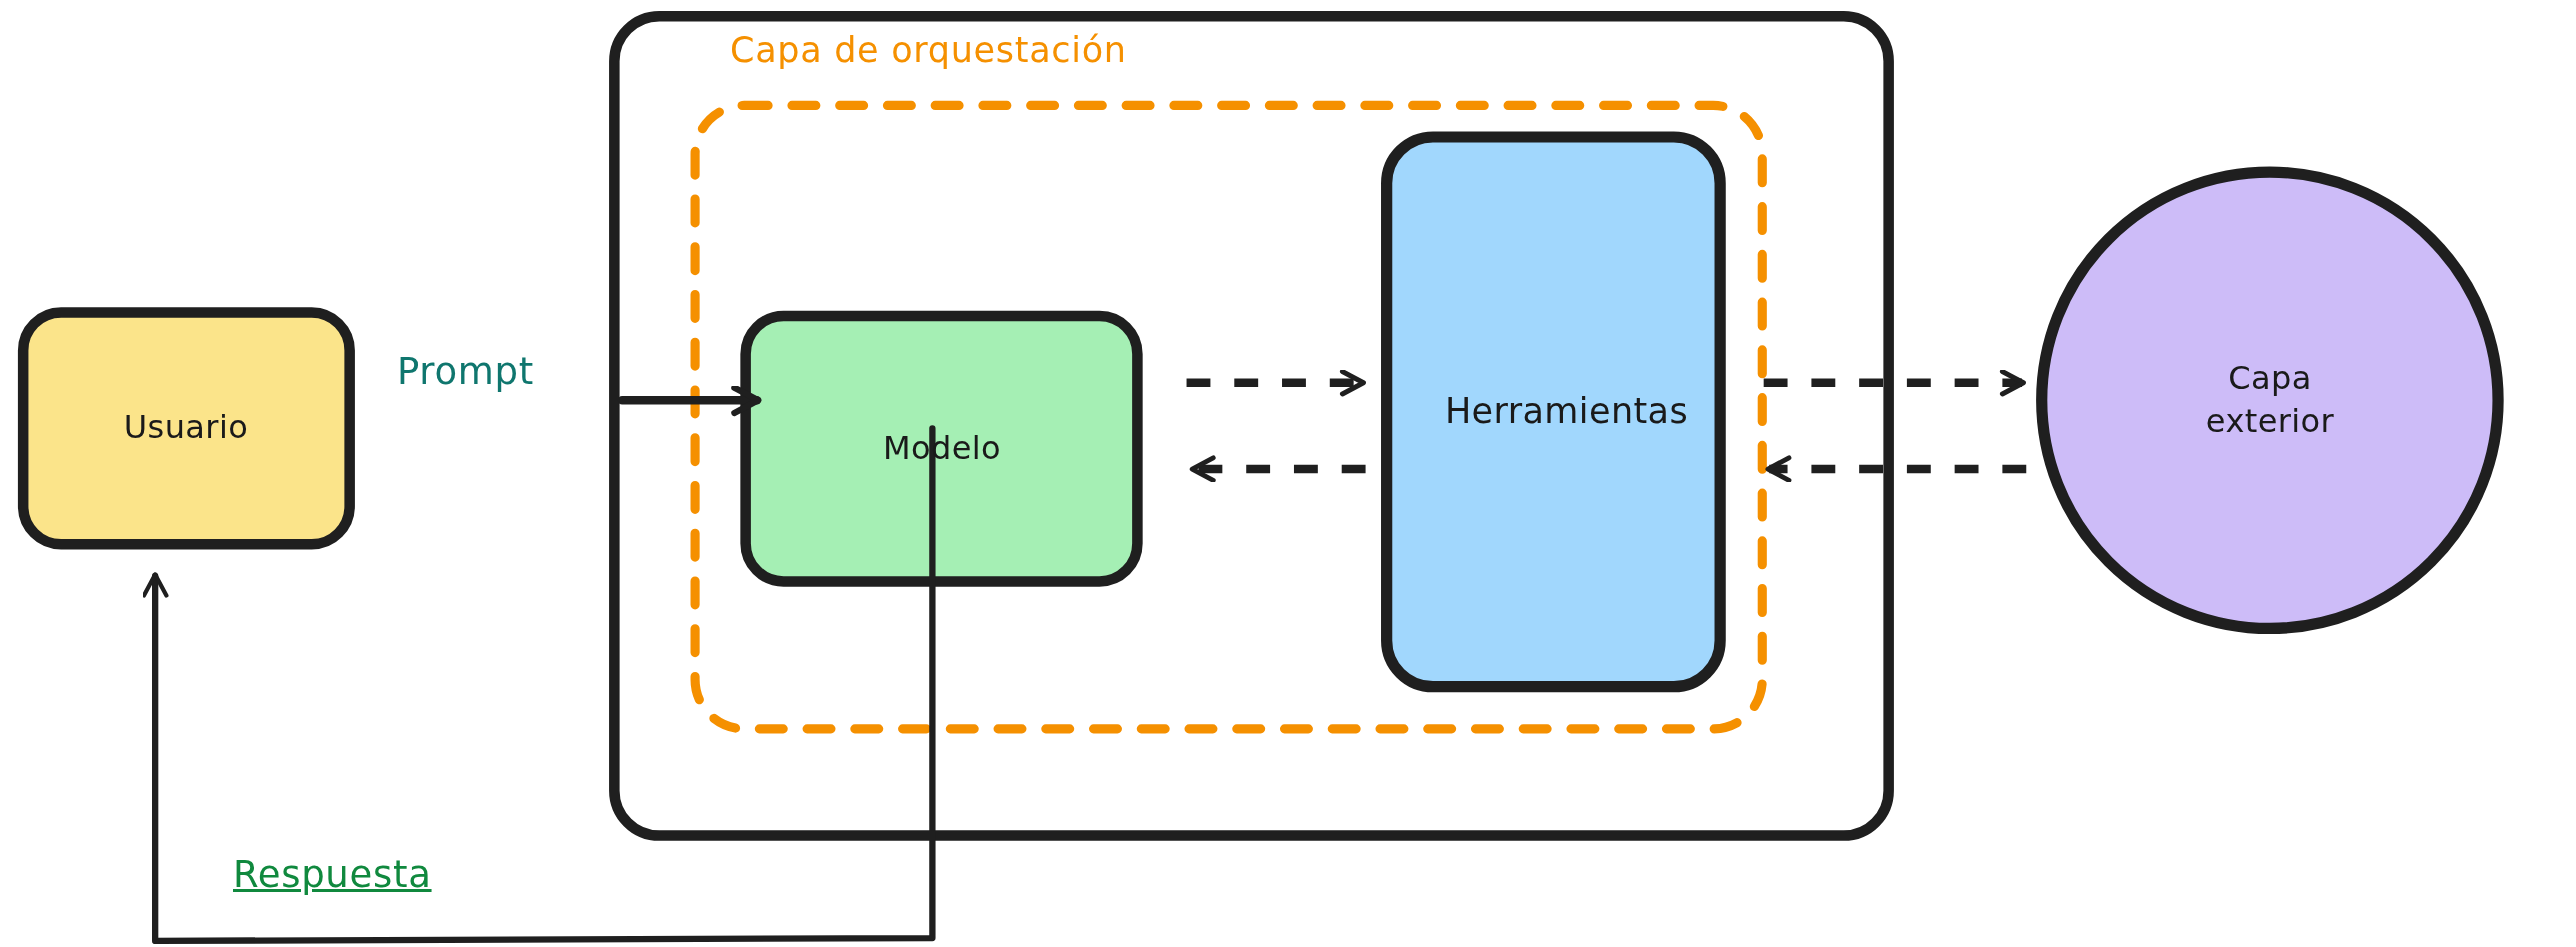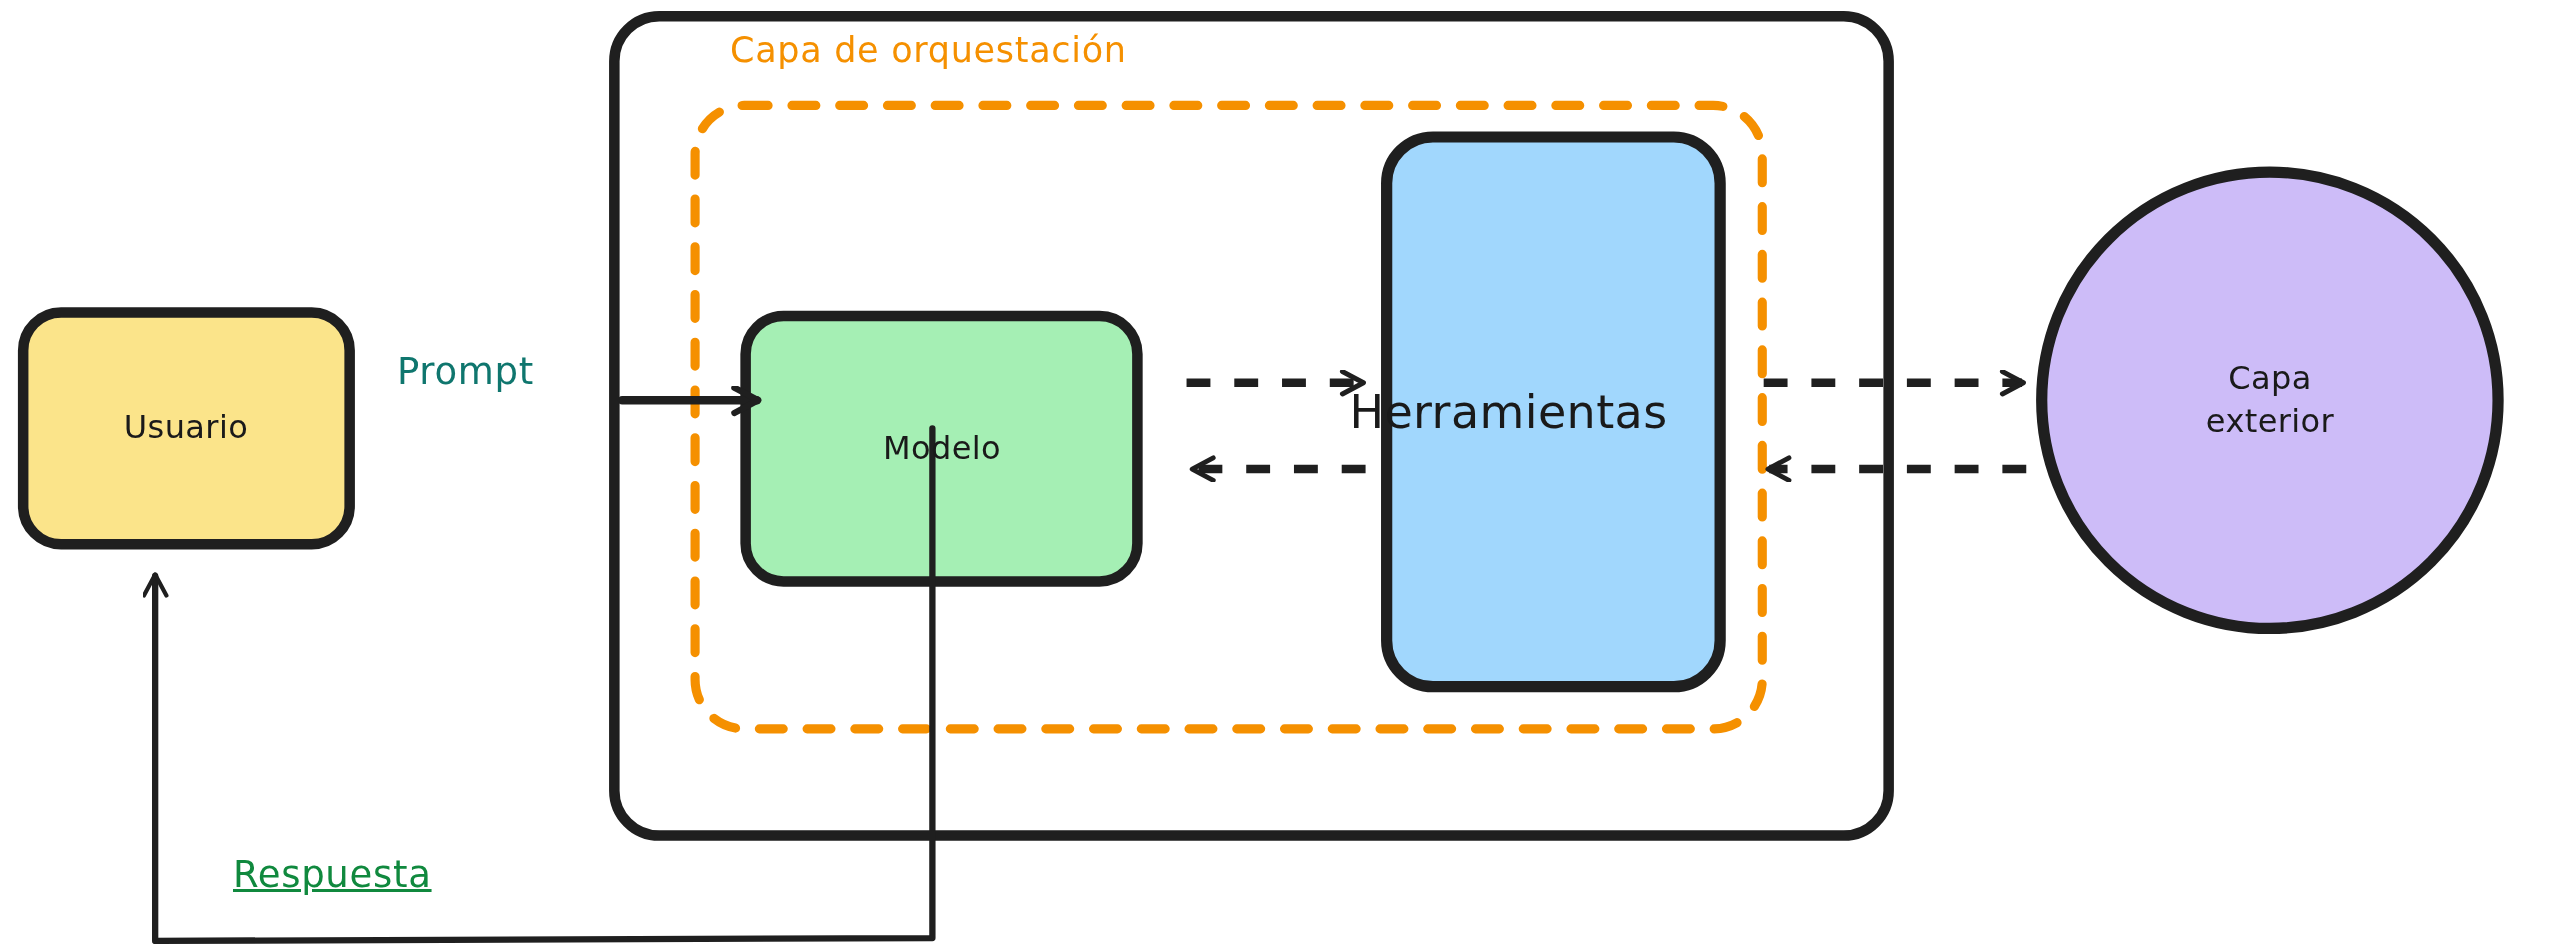--- a/index.html
+++ b/index.html
@@ -112,21 +112,21 @@
     <g>
       <path d="M1328 610 L1328 1336 L221 1340 L221 820" fill="none" stroke="#1f1f1f" stroke-width="9" stroke-linejoin="round" stroke-linecap="round" marker-end="url(#arrowUpThin)"></path>
     </g>
 
   </svg>
 
   <div class="node-label" id="label-modelo" style="left:746px; top:316px; width:392px; height:265px;">Modelo</div>
 
   <div class="node-label" id="label-usuario" style="left:23px; top:312px; width:326px; height:232px;">Usuario</div>
 
-  <div class="node-label" id="label-herramientas" style="left:1342px; top:137px; width:333px; height:550px; font-size:46px;text-align:right;">Herramientas</div>
+  <div class="node-label" id="label-herramientas" style="left:1400px; top:137px; width:333px; height:550px; font-size:35px;text-align:right;">Herramientas</div>
 
   <div class="node-label" id="label-mundo" style="left:2042px; top:172px; width:456px; height:456px;">Capa
 exterior</div>
 
   <div class="edge-label" id="label-capa" style="left:730px; top:29.5px;text-align:right;">Capa de orquestación</div>
 
   <div class="edge-label" id="label-prompt" style="left:397px; top:350px;">Prompt</div>
 
   <div class="edge-label" id="label-respuesta" style="left:233px; top:853px;">Respuesta</div>
 

